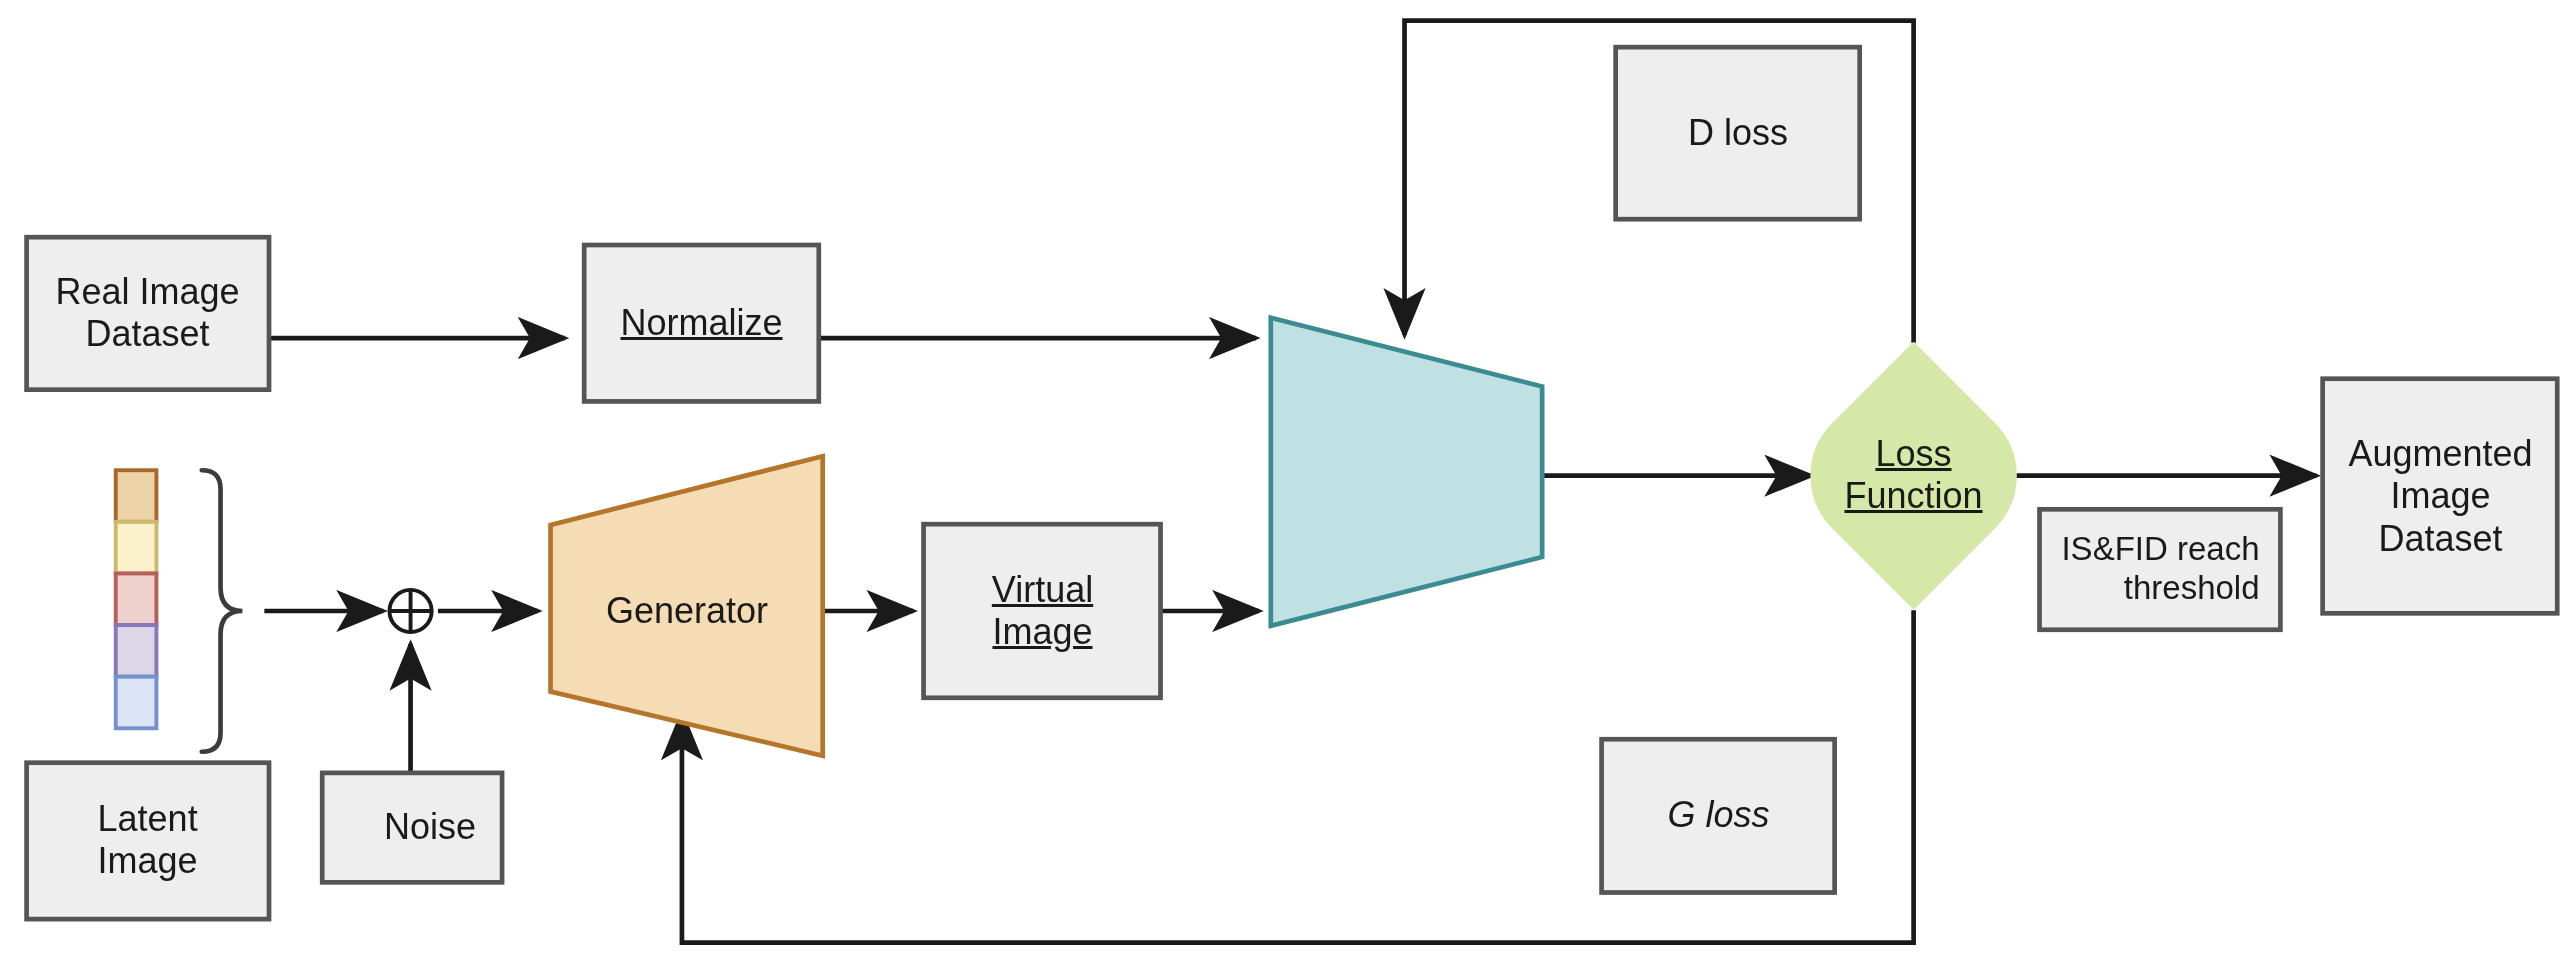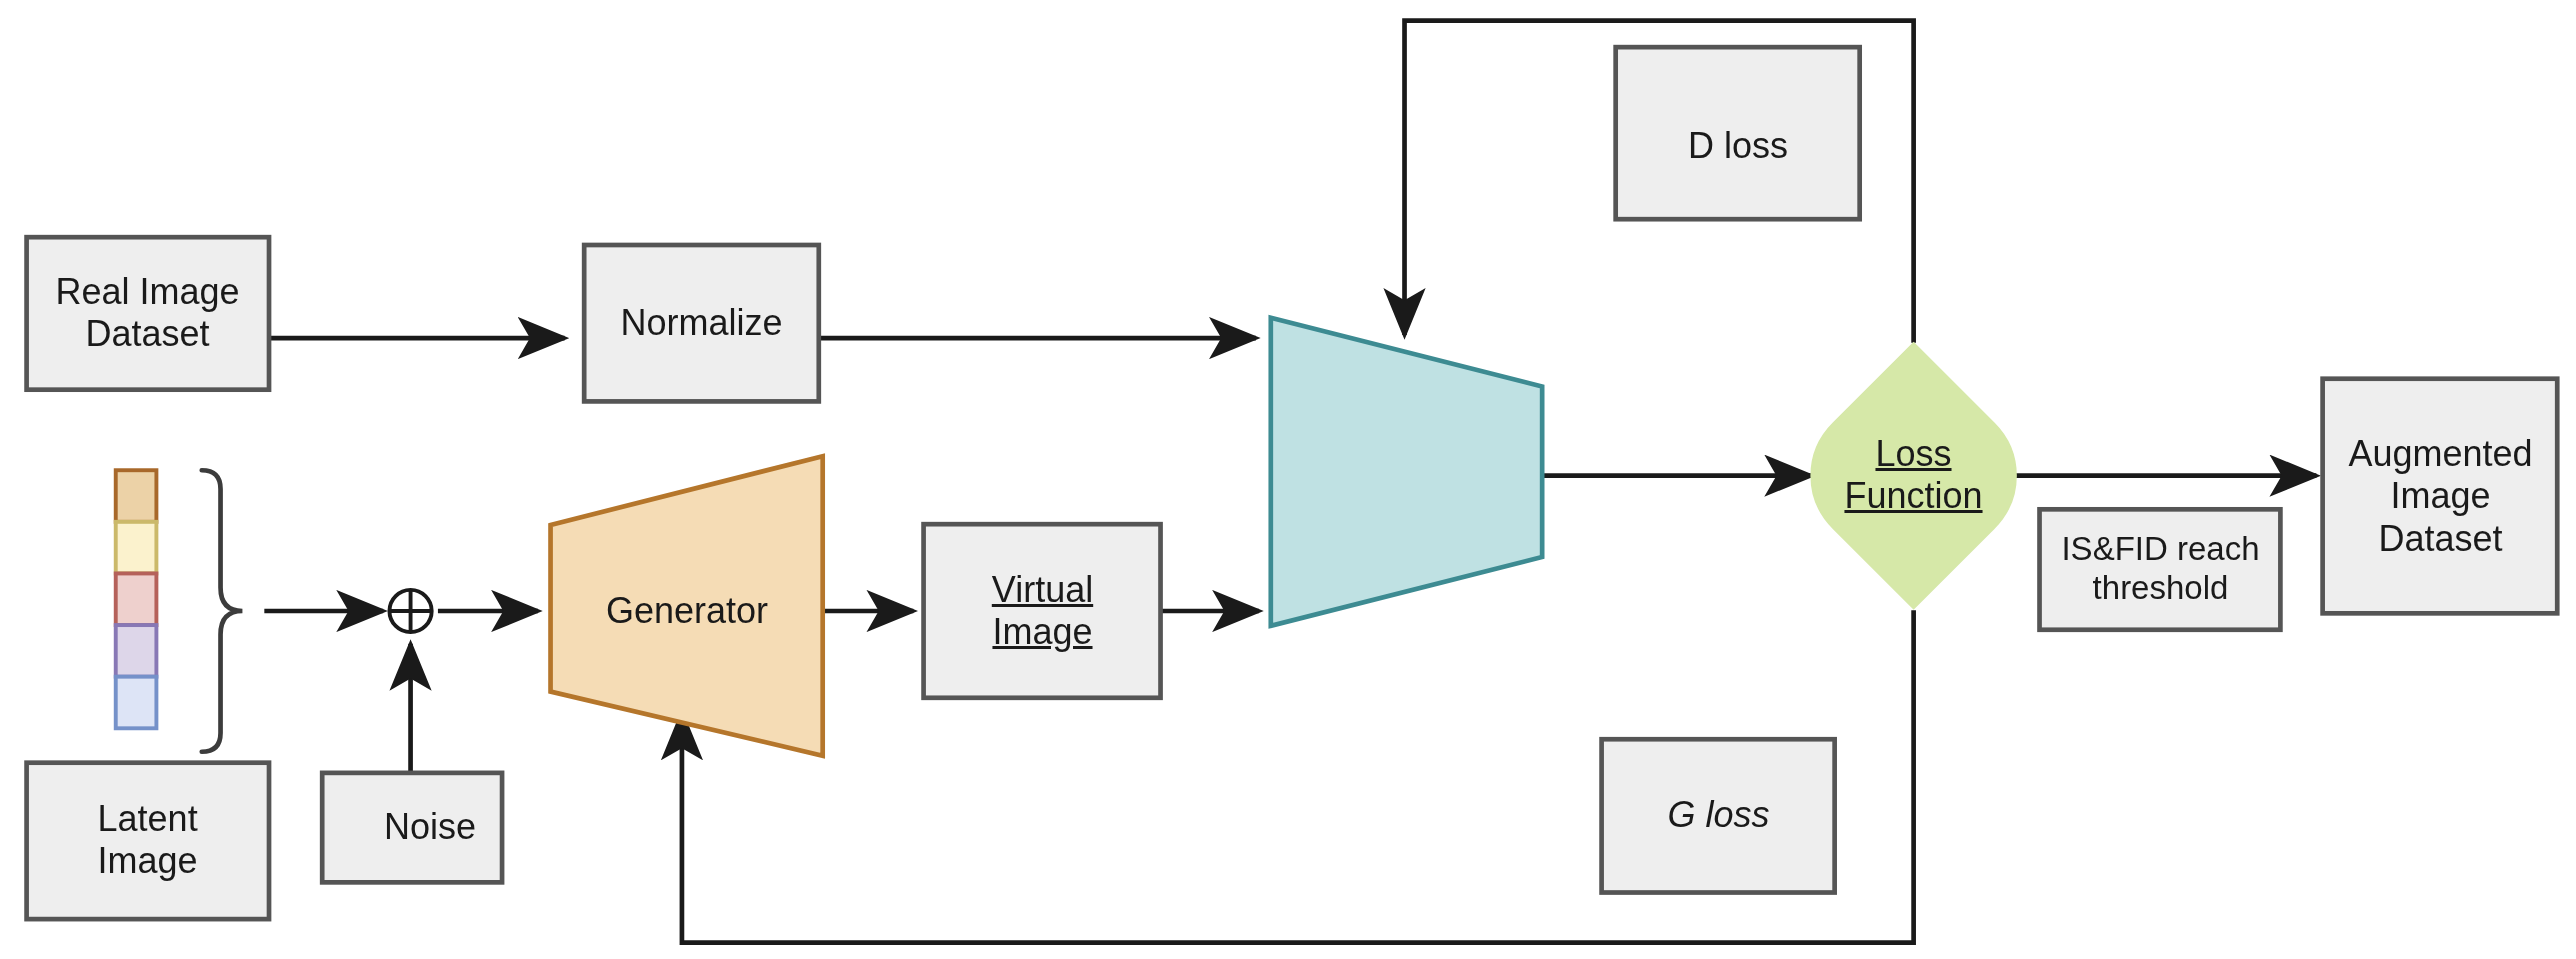--- a/index.html
+++ b/index.html
@@ -115,41 +115,41 @@
     <rect x="2048" y="945" width="298" height="196" fill="#eeeeee" stroke="#555555" stroke-width="6"></rect>
 
     <rect x="2608" y="651" width="308" height="154" fill="#eeeeee" stroke="#555555" stroke-width="6"></rect>
 
     <rect x="2970" y="484" width="300" height="300" fill="#eeeeee" stroke="#555555" stroke-width="6"></rect>
   </svg>
 
   <div class="node-label" style="left:26.6px; top:237px; width:242px; height:152px;">Real Image
 Dataset</div>
 
-  <div class="node-label" style="left:584px; top:245px; width:235px; height:156px;">Normalize</div>
+  <div class="node-label" style="left:584px; top:245px; width:235px; height:156px;text-decoration:underline;">Normalize</div>
 
   <div class="node-label" style="left:26.6px; top:762px; width:242px; height:156px;">Latent
 Image</div>
 
   <div class="node-label" style="left:340px; top:773px; width:180px; height:109px;">Noise</div>
 
   <div class="node-label" style="left:551px; top:525px; width:272px; height:172px;">Generator</div>
 
   <div class="node-label" style="left:924px; top:524px; width:237px; height:174px;text-decoration:underline;">Virtual
 Image</div>
 
 
   <div class="node-label" style="left:1811px; top:389px; width:205px; height:172px;text-decoration:underline;">Loss
 Function</div>
 
-  <div class="node-label" style="left:1616px; top:60px; width:244px; height:172px;">D loss</div>
+  <div class="node-label" style="left:1616px; top:47px; width:244px; height:172px;">D loss</div>
 
   <div class="node-label" style="left:1602px; top:739px; width:233px; height:153px;font-style:italic;">G loss</div>
 
-  <div class="node-label" style="left:2040px; top:509px; width:241px; height:120px; font-size:33px;">IS&amp;FID reach
+  <div class="node-label" style="left:2040px; top:509px; width:241px; height:120px; font-size:33px;text-align:right;">IS&amp;FID reach
 threshold</div>
 
   <div class="node-label" style="left:2323px; top:379px; width:235px; height:235px;">Augmented
 Image
 Dataset</div>
 
 </div>
 
 
 </body></html>

